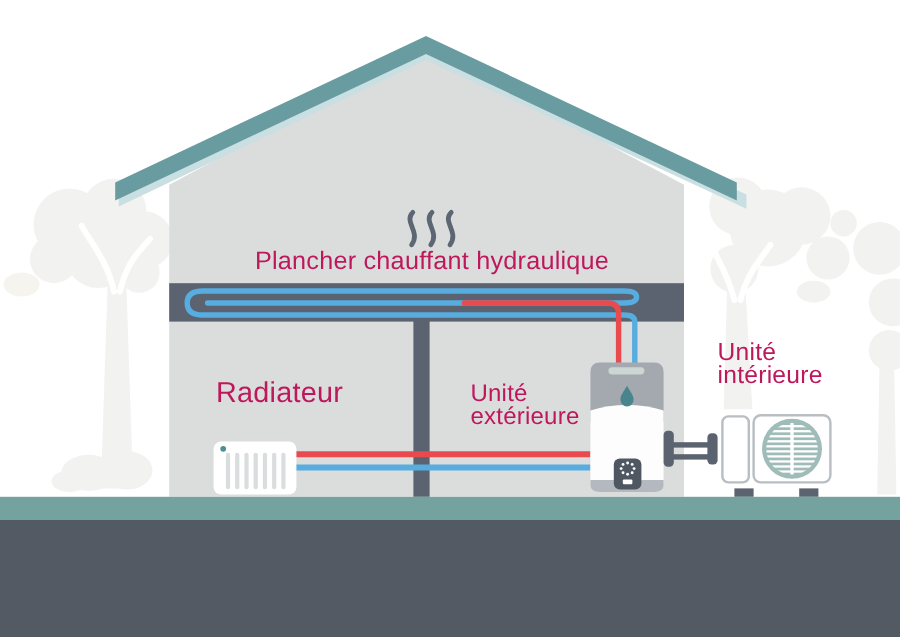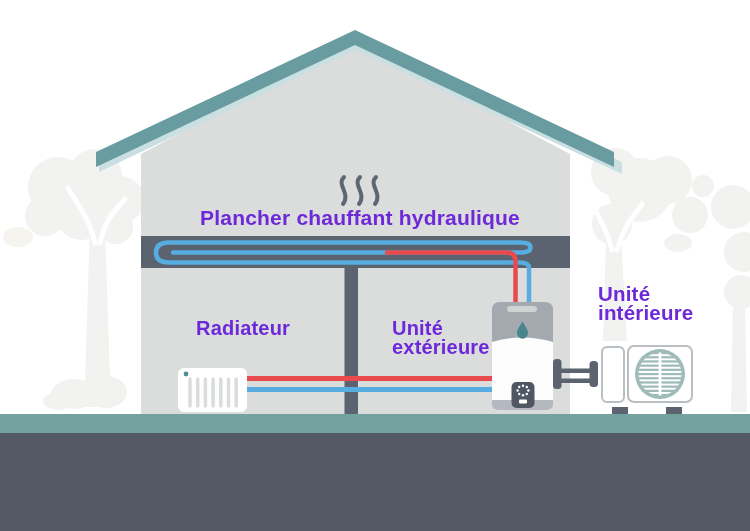--- a/index.html
+++ b/index.html
@@ -4,32 +4,32 @@
 <style>
   html,body{margin:0;padding:0;background:#ffffff;}
   #stage{
     position:relative;width:750px;height:531px;overflow:hidden;
     background:#ffffff;
     font-family:"Liberation Sans", "DejaVu Sans", sans-serif;
   }
   #scene-svg{position:absolute;left:0;top:0;}
   .label{
     position:absolute;
-    color:#6d28d9;
-    font-weight:700;
+    color:#be185d;
+    font-weight:400;
     letter-spacing:0.2px;
     line-height:1.0;
     white-space:nowrap;
   }
   .label .line{display:block;}
   #title-label{
     left:160px;top:207px;width:400px;
     text-align:center;font-size:21px;
   }
-  #radiator-label{left:196px;top:318px;font-size:20px;line-height:20px;}
+  #radiator-label{left:180px;top:318px;font-size:24px;line-height:20px;}
   #indoor-label{left:392px;top:319px;font-size:20px;line-height:19px;}
   #outdoor-label{left:598px;top:284px;font-size:20.5px;line-height:19px;}
 </style>
 </head>
 <body>
 
 <div id="stage">
   <svg id="scene-svg" width="750" height="531" viewBox="0 0 750 531">
 
     <defs>

